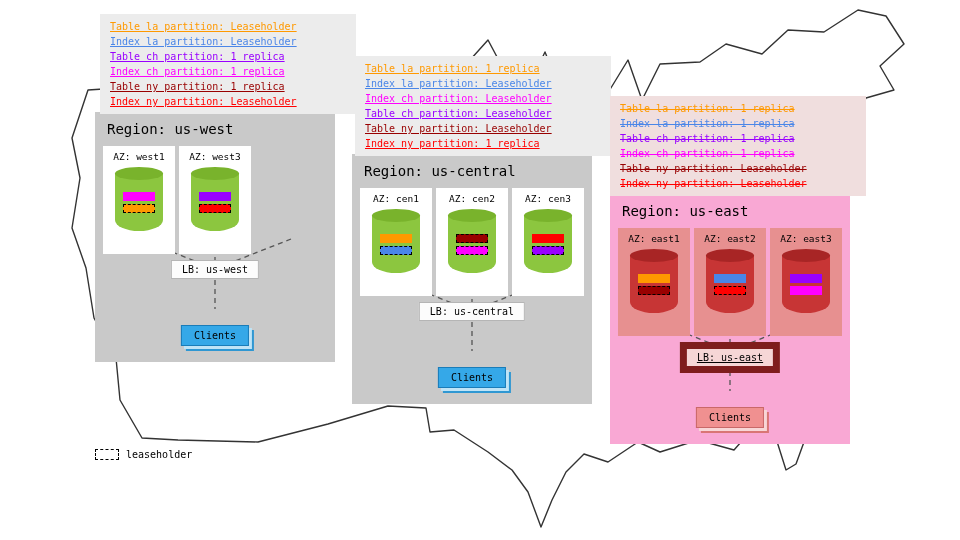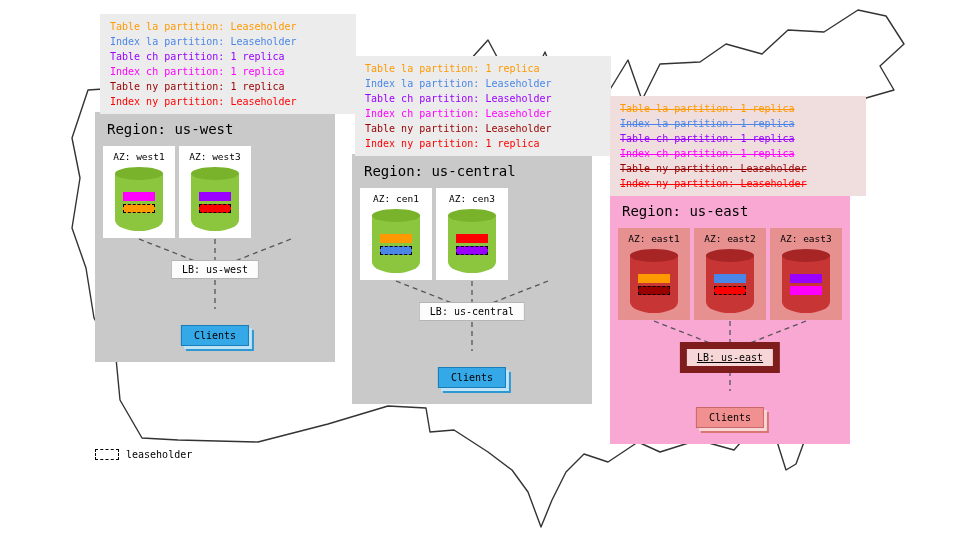--- a/index.html
+++ b/index.html
@@ -5,31 +5,31 @@
   html,body { margin:0; padding:0; }
   body { width:960px; height:540px; background:#fff; font-family:"DejaVu Sans Mono","Liberation Mono",monospace; }
   #stage { position:relative; width:960px; height:540px; overflow:hidden; background:#fff; }
 
   .map-svg { position:absolute; left:0; top:0; z-index:0; }
 
   
   .ann { position:absolute; z-index:2; width:236px; padding:5px 10px; font-size:10px; line-height:15px; }
   .ann.gray { background:#ececec; }
   .ann.pink { background:#f0dede; }
-  .ann .line { display:block; white-space:nowrap; }
+  .ann .line { display:block; white-space:nowrap;text-decoration:underline; }
   .ann.strike .line { text-decoration:line-through; }
 
   
   .region { position:absolute; z-index:1; width:240px; height:250px; }
   .region.graybg { background:#c9c9c9; }
   .region.pinkbg { background:#f9a8d4; }
   .region-title { height:16px; padding:9px 0 9px 12px; font-size:14px; color:#000; }
 
   .az-row { display:flex; gap:4px; margin:0 8px; position:relative; z-index:2; }
-  .az { width:72px; height:92px; }
+  .az { width:72px; height:108px; }
   .az.white { background:#ffffff; }
   .az.salmon { background:#e79090; }
   .az-label { font-size:9.5px; text-align:center; padding-top:5px; height:10px; }
 
   .cyl { position:relative; width:48px; height:64px; margin:6px auto 0; }
   .cyl-top  { position:absolute; top:0; left:0; width:48px; height:13px; border-radius:50%; z-index:1; }
   .cyl-body { position:absolute; top:6px; left:0; width:48px; height:58px; border-radius:0 0 24px 24px / 0 0 11px 11px; }
   .green .cyl-top  { background:#79b32c; }
   .green .cyl-body { background:#8cc63f; }
   .redcyl .cyl-top  { background:#a82525; }
@@ -100,37 +100,48 @@
     <svg class="lines-svg" width="240" height="250" viewBox="0 0 240 250">
       <path d="M44,127 L100,149 M120,127 L120,149 M196,127 L140,149 M120,168 L120,197" fill="none" stroke="#555" stroke-width="1.3" stroke-dasharray="5,4"></path>
     </svg>
     <div class="lb white">LB: us-west</div>
     <div class="clients blue">Clients</div>
   </div>
 
   <div class="ann gray" style="left:355px; top:56px;">
     <span class="line" style="color: rgb(255, 153, 0);">Table la partition: 1 replica</span>
     <span class="line" style="color: rgb(74, 134, 232);">Index la partition: Leaseholder</span>
+    <span class="line" style="color: rgb(255, 0, 255);">Index ch partition: Leaseholder</span>
     <span class="line" style="color: rgb(153, 0, 255);">Table ch partition: Leaseholder</span>
-    <span class="line" style="color: rgb(255, 0, 255);">Index ch partition: Leaseholder</span>
     <span class="line" style="color: rgb(153, 0, 0);">Table ny partition: Leaseholder</span>
     <span class="line" style="color: rgb(255, 0, 0);">Index ny partition: 1 replica</span>
   </div>
 
   <div class="region graybg" style="left:352px; top:154px;">
     <div class="region-title">Region: us-central</div>
     <div class="az-row">
       <div class="az white">
         <div class="az-label">AZ: cen1</div>
         <div class="cyl green">
           <div class="cyl-top"></div>
           <div class="cyl-body"></div>
           <div class="bars">
             <div class="bar" style="background: rgb(255, 153, 0);"></div>
             <div class="bar lh" style="background: rgb(74, 134, 232);"></div>
+          </div>
+        </div>
+      </div>
+      <div class="az white">
+        <div class="az-label">AZ: cen2</div>
+        <div class="cyl green">
+          <div class="cyl-top"></div>
+          <div class="cyl-body"></div>
+          <div class="bars">
+            <div class="bar lh" style="background: rgb(153, 0, 0);"></div>
+            <div class="bar lh" style="background: rgb(255, 0, 255);"></div>
           </div>
         </div>
       </div>
       <div class="az white">
         <div class="az-label">AZ: cen3</div>
         <div class="cyl green">
           <div class="cyl-top"></div>
           <div class="cyl-body"></div>
           <div class="bars">
             <div class="bar" style="background: rgb(255, 0, 0);"></div>

